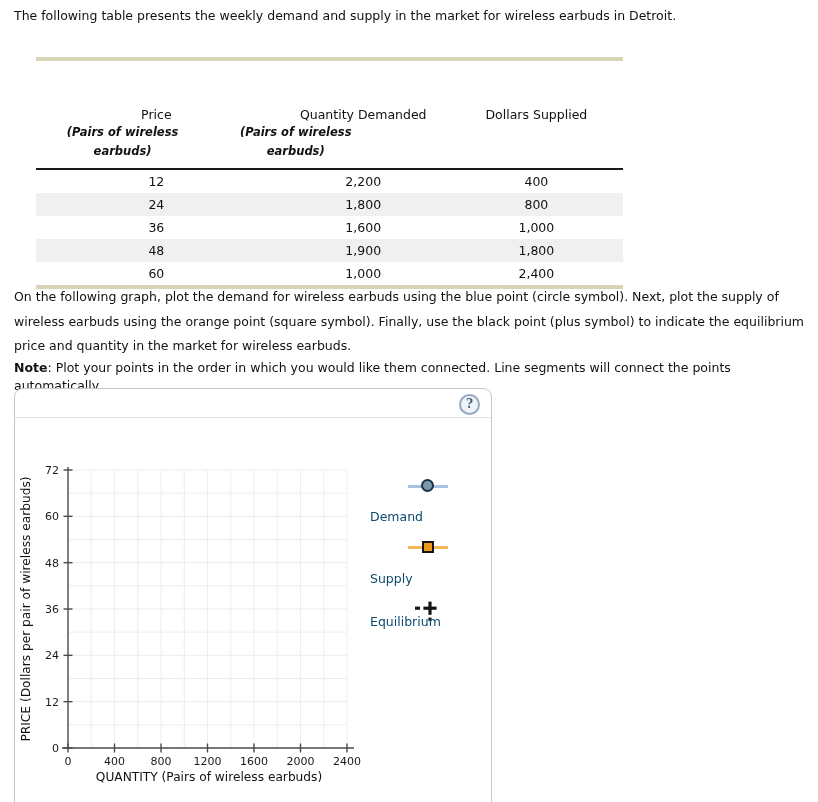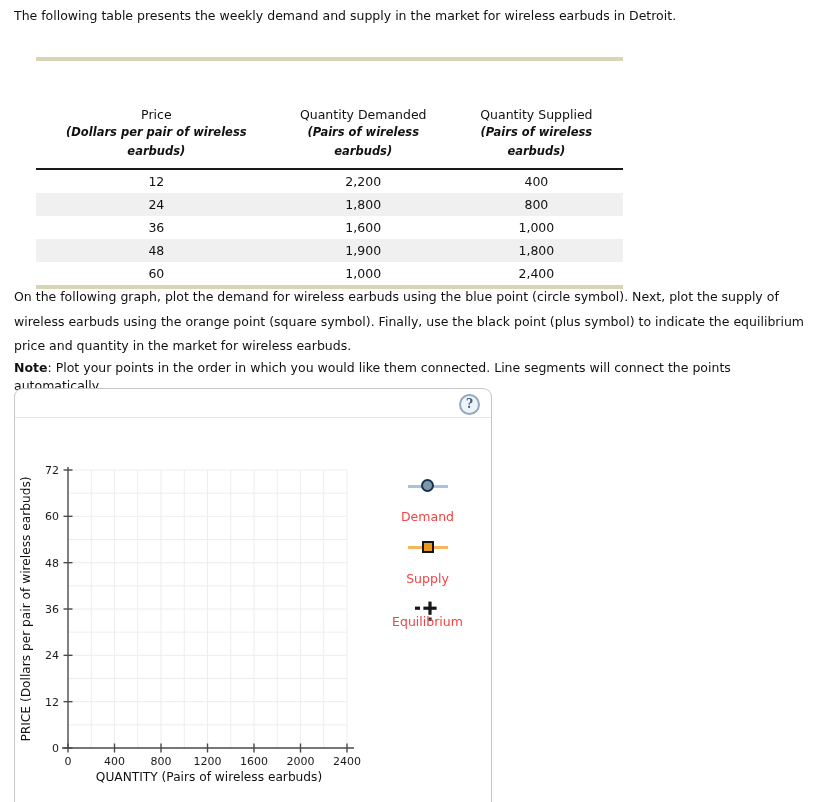--- a/index.html
+++ b/index.html
@@ -36,21 +36,21 @@
   .help-btn{
     position:absolute;top:5px;right:11px;width:17px;height:17px;border-radius:50%;
     border:2px solid #93a9bf;background:#eef3f9;color:#44617e;
     font-size:12px;font-weight:bold;line-height:17px;text-align:center;cursor:pointer;
     font-family:"DejaVu Serif","Liberation Serif",serif;
   }
   .chart-svg{position:absolute;left:0;top:28px;}
   .chart-svg text{font-family:"DejaVu Sans","Liberation Sans",sans-serif;}
   
   .legend{position:absolute;left:355px;top:89px;width:115px;height:185px;}
-  .leg-label{position:absolute;width:100%;text-align:center;font-size:12.5px;color:#ef4444;line-height:16px;}
+  .leg-label{position:absolute;width:100%;font-size:12.5px;color:#0c4a6e;line-height:16px;}
   .marker-wrap{position:absolute;left:50%;transform:translateX(-50%);}
   .demand-marker{width:40px;height:16px;top:0;}
   .demand-line{position:absolute;left:0;top:6.5px;width:40px;height:3px;background:#a6c3e0;}
   .demand-circle{position:absolute;left:13px;top:1px;width:9px;height:9px;border-radius:50%;
     border:2.5px solid #16324a;background:#7d98ab;}
   .supply-marker{width:40px;height:16px;top:61px;}
   .supply-line{position:absolute;left:0;top:6.5px;width:40px;height:3px;background:#f4b759;}
   .supply-square{position:absolute;left:14px;top:2px;width:8px;height:8px;
     border:2.2px solid #141414;background:#e8991c;}
   .eq-marker{width:26px;height:24px;top:119px;}
@@ -62,24 +62,23 @@
 <body>
 
 <div class="intro">The following table presents the weekly demand and supply in the market for wireless earbuds in Detroit.</div>
 
 <div class="dtable">
   <div class="tan-bar"></div>
   <div class="thead">
     <div class="trow">
       <div class="tc1 col-title">Price</div>
       <div class="tc2 col-title">Quantity Demanded</div>
-      <div class="tc3 col-title">Quantity Supplied</div>
+      <div class="tc3 col-title">Dollars Supplied</div>
     </div>
     <div class="trow">
-      <div class="tc1 col-sub">(Dollars per pair of wireless earbuds)</div>
       <div class="tc2 col-sub">(Pairs of wireless earbuds)</div>
       <div class="tc3 col-sub">(Pairs of wireless earbuds)</div>
     </div>
   </div>
   <div class="head-rule"></div>
   <div class="trow drow">
     <div class="tc1">12</div>
     <div class="tc2">2,200</div>
     <div class="tc3">400</div>
   </div>

